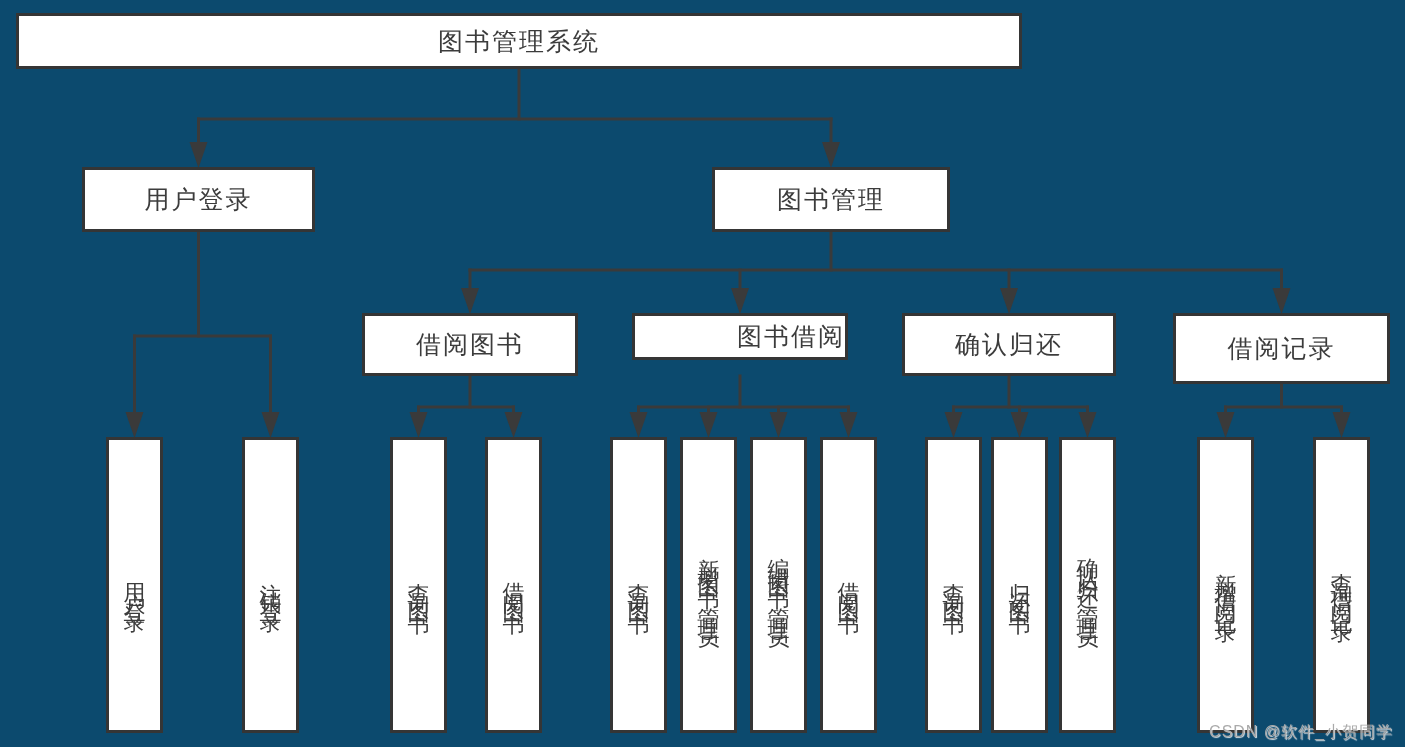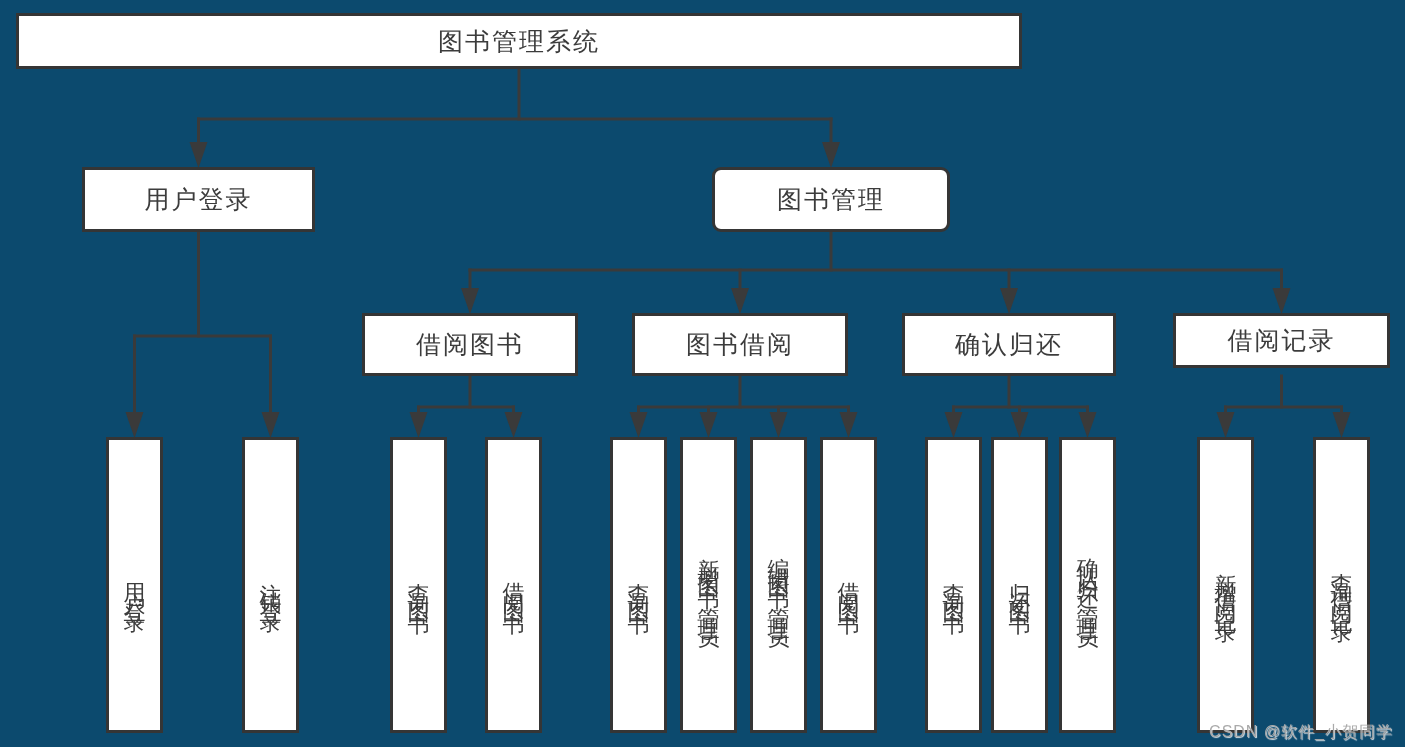--- a/index.html
+++ b/index.html
@@ -123,33 +123,33 @@
       <line x1="1341.5" y1="407" x2="1341.5" y2="415"></line>
       <polygon points="1332.5,412 1350.5,412 1341.5,438"></polygon>
     </svg>
 
   <div class="node horiz" style="left: 16px; top: 13px; width: 1006px; height: 56px;">
       <span class="label">图书管理系统</span>
     </div>
     <div class="node horiz" style="left: 82px; top: 167px; width: 233px; height: 65px;">
       <span class="label">用户登录</span>
     </div>
-    <div class="node horiz" style="left: 712px; top: 167px; width: 238px; height: 65px; border-radius: 9px;">
+    <div class="node horiz" style="left: 712px; top: 167px; width: 238px; height: 65px;">
       <span class="label">图书管理</span>
     </div>
     <div class="node horiz" style="left: 362px; top: 313px; width: 216px; height: 63px;">
       <span class="label">借阅图书</span>
     </div>
-    <div class="node horiz" style="left: 632px; top: 313px; width: 216px; height: 63px;">
+    <div class="node horiz" style="left: 632px; top: 313px; width: 216px; height: 47px; justify-content: flex-end;">
       <span class="label">图书借阅</span>
     </div>
     <div class="node horiz" style="left: 902px; top: 313px; width: 214px; height: 63px;">
       <span class="label">确认归还</span>
     </div>
-    <div class="node horiz" style="left: 1173px; top: 313px; width: 217px; height: 55px;">
+    <div class="node horiz" style="left: 1173px; top: 313px; width: 217px; height: 71px;">
       <span class="label">借阅记录</span>
     </div>
     <div class="node vert" style="left: 106px; top: 437px; width: 57px; height: 296px;">
       <span class="label">用户登录</span>
     </div>
     <div class="node vert" style="left: 242px; top: 437px; width: 57px; height: 296px;">
       <span class="label">注销登录</span>
     </div>
     <div class="node vert" style="left: 390px; top: 437px; width: 57px; height: 296px;">
       <span class="label">查询图书</span>

